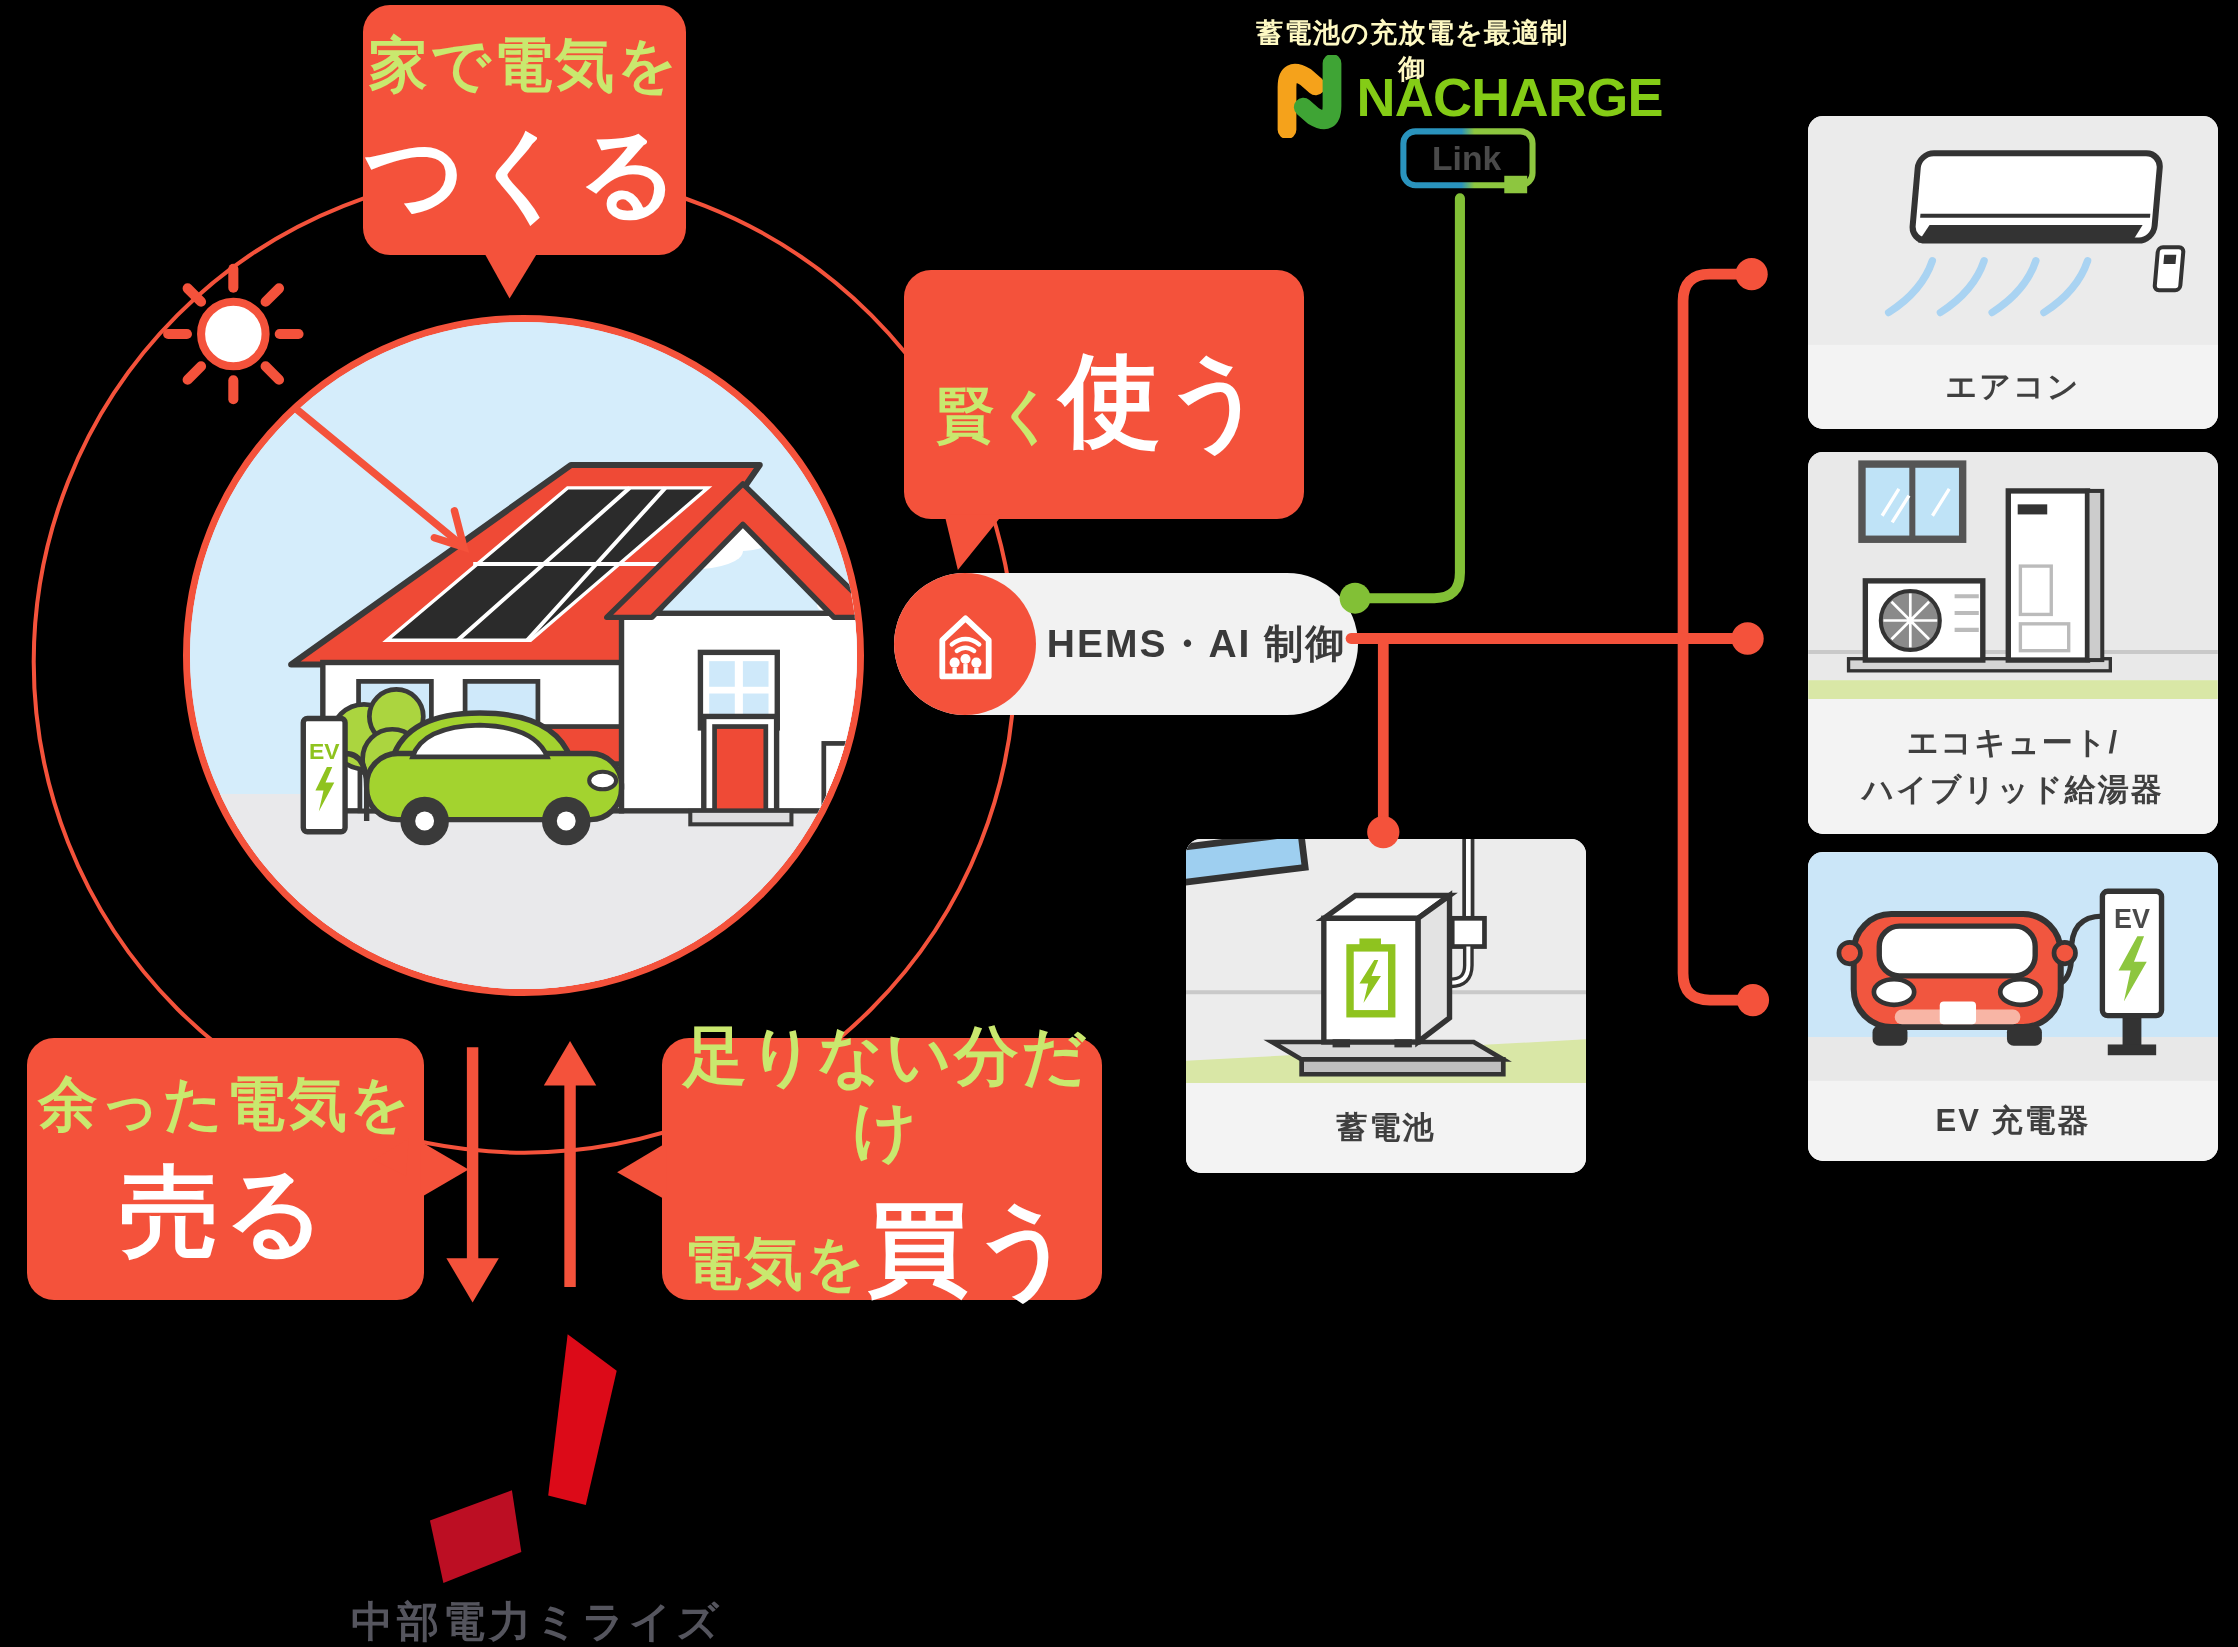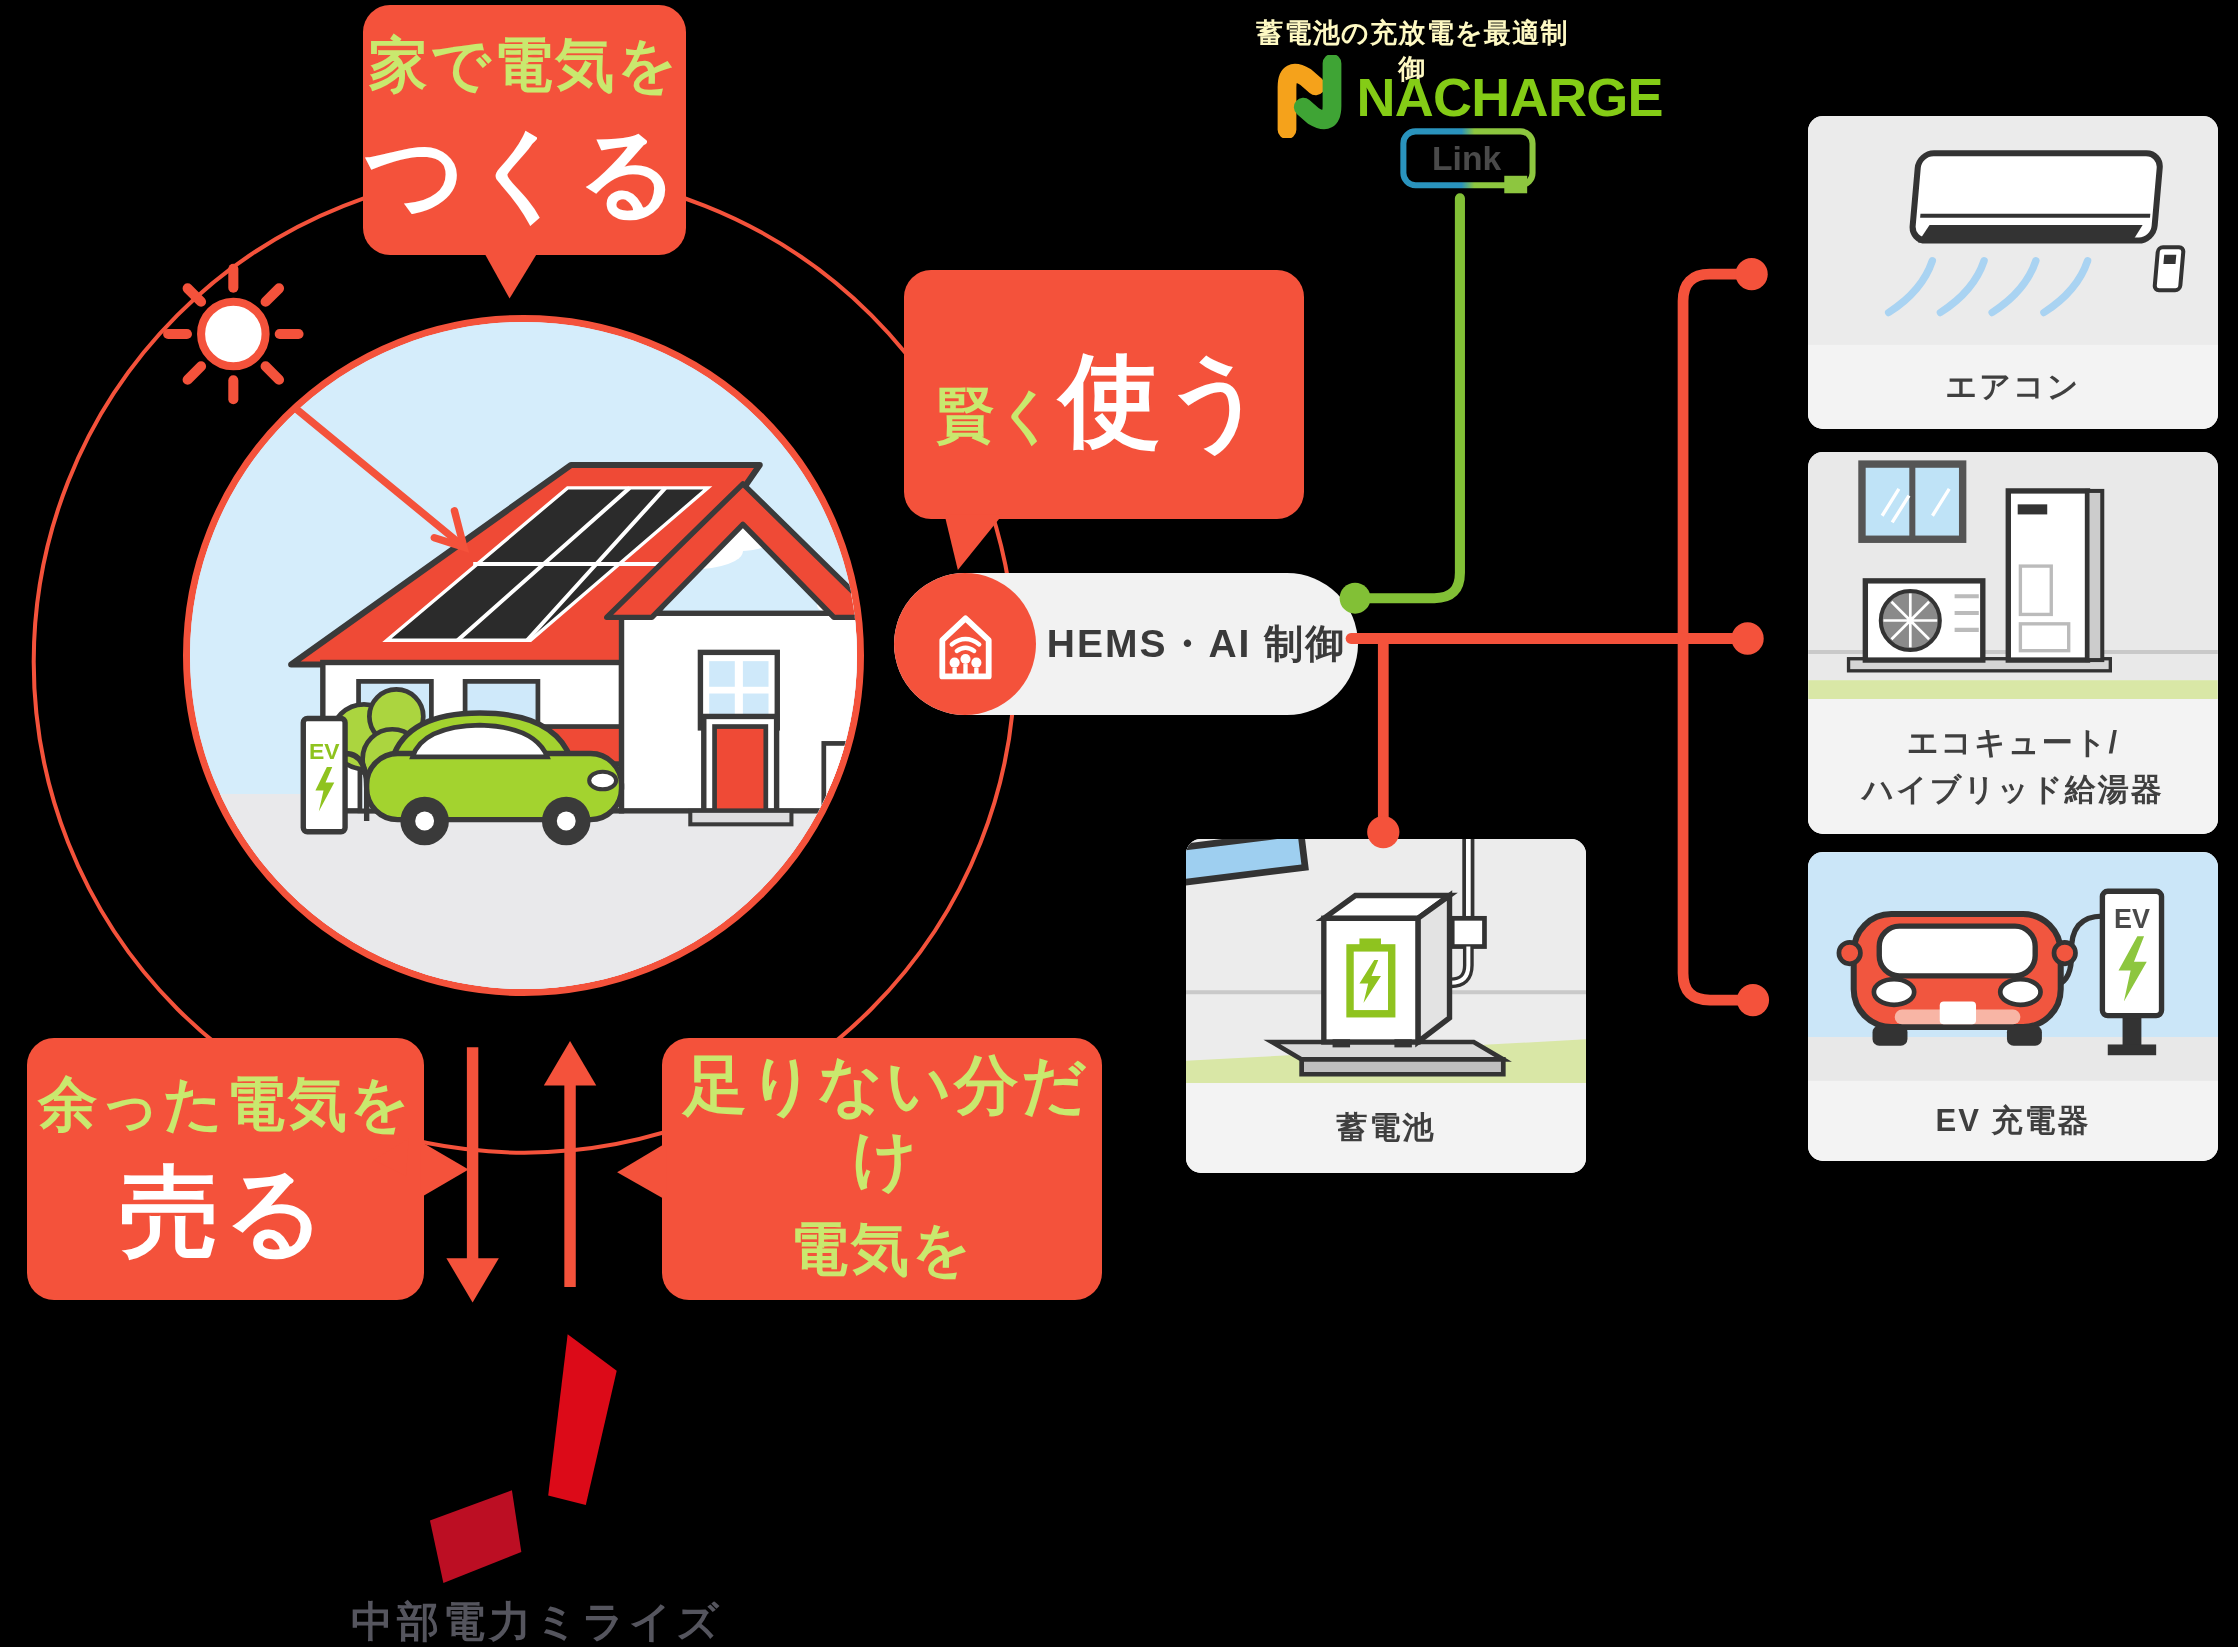--- a/index.html
+++ b/index.html
@@ -122,20 +122,21 @@
 
 <div class="bubble" style="left:27px;top:1038px;width:397px;height:262px;">
   <div class="l1">余った電気を</div>
   <div class="l2">売る</div>
 </div>
 
 <div class="bubble" style="left:662px;top:1038px;width:440px;height:262px;">
   <div class="l1" style="font-size:64px;margin-left:8px;">足りない分だけ</div>
   <div class="mix">
     <span class="g">電気を</span>
+    <span class="w">買う</span>
   </div>
 </div>
 
 <div class="pill">
   <div class="pill-circle">
     <svg width="87" height="87" viewBox="0 0 120 120">
       <path d="M28,104 V54 L60,24 L92,54 V104 Z" fill="none" stroke="#ffffff" stroke-width="8" stroke-linejoin="round"></path>
       <path d="M41,60 Q60,45 79,60" fill="none" stroke="#ffffff" stroke-width="6" stroke-linecap="round"></path>
       <path d="M48,69 Q60,60 72,69" fill="none" stroke="#ffffff" stroke-width="6" stroke-linecap="round"></path>
       <circle cx="45" cy="85" r="7" fill="#ffffff"></circle>

